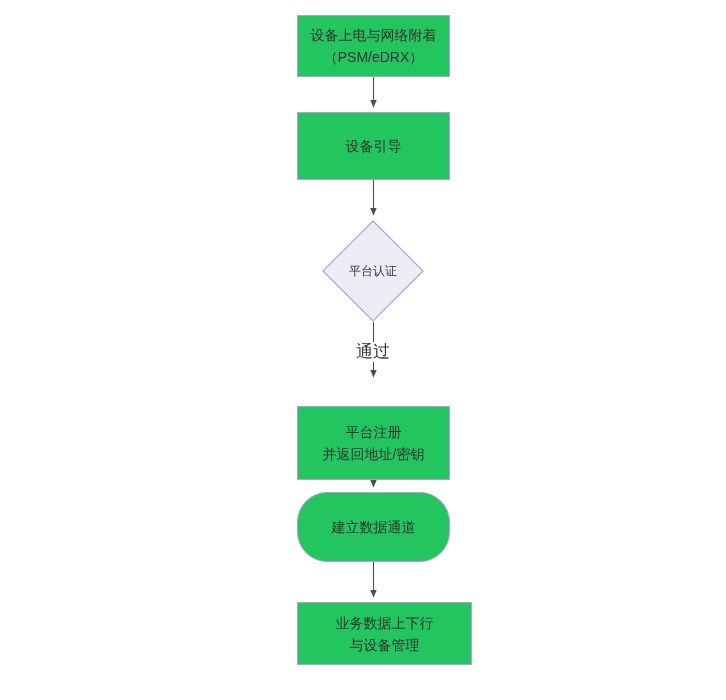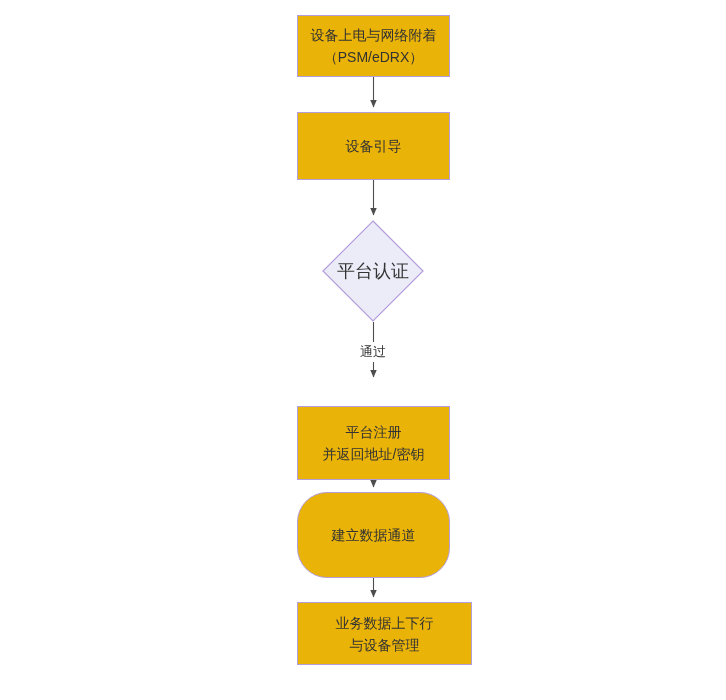--- a/index.html
+++ b/index.html
@@ -28,21 +28,21 @@
     left: 0;
     top: 0;
     width: 726px;
     height: 700px;
     pointer-events: none;
   }
 
   .node {
     position: absolute;
     box-sizing: border-box;
-    background: #eab308;
+    background: #22c55e;
     border: 1px solid #b39ddb;
     display: flex;
     flex-direction: column;
     align-items: center;
     justify-content: center;
     color: #333333;
     font-size: 14px;
     line-height: 22px;
     text-align: center;
     white-space: nowrap;
@@ -62,31 +62,31 @@
     position: absolute;
     left: 0;
     top: 0;
     width: 100%;
     height: 100%;
   }
   .decision-label {
     position: relative;
     z-index: 2;
     color: #333333;
-    font-size: 18px;
+    font-size: 12px;
     line-height: 22px;
     text-align: center;
     white-space: nowrap;
   }
 
   .edge-label {
     position: absolute;
     background: #ffffff;
     color: #333333;
-    font-size: 13px;
+    font-size: 17px;
     line-height: 18px;
     padding: 1px 3px;
     white-space: nowrap;
     transform: translate(-50%, -50%);
     z-index: 3;
   }
 </style>
 </head>
 <body>
 
@@ -126,21 +126,21 @@
     <span class="decision-label">平台认证</span>
   </div>
 
   <div class="edge-label" style="left:373px; top:352px;">通过</div>
 
   <div class="node" style="left:297px; top:382px; width:153px; height:74px;margin-top:24px;">
     <span class="node-line">平台注册</span>
     <span class="node-line">并返回地址/密钥</span>
   </div>
 
-  <div class="node" style="left:297px; top:492px; width:153px; height:86px;border-radius:30px;">
+  <div class="node" style="left:297px; top:492px; width:153px; height:70px;border-radius:30px;">
     <span class="node-line">建立数据通道</span>
   </div>
 
   <div class="node" style="left:297px; top:602px; width:175px; height:63px;">
     <span class="node-line">业务数据上下行</span>
     <span class="node-line">与设备管理</span>
   </div>
 
 </div>
 

